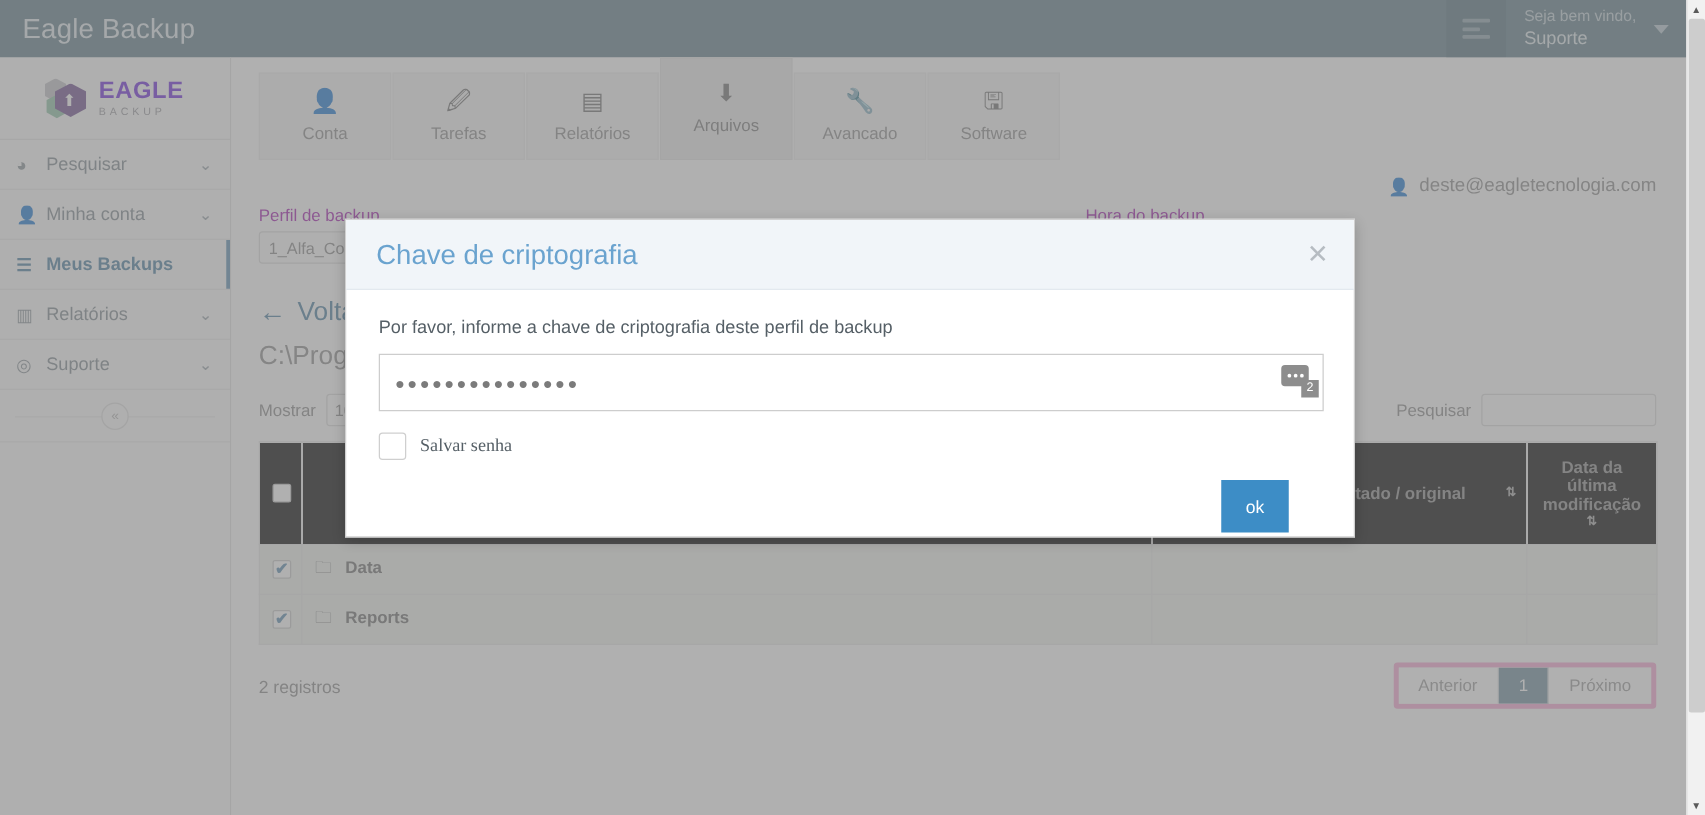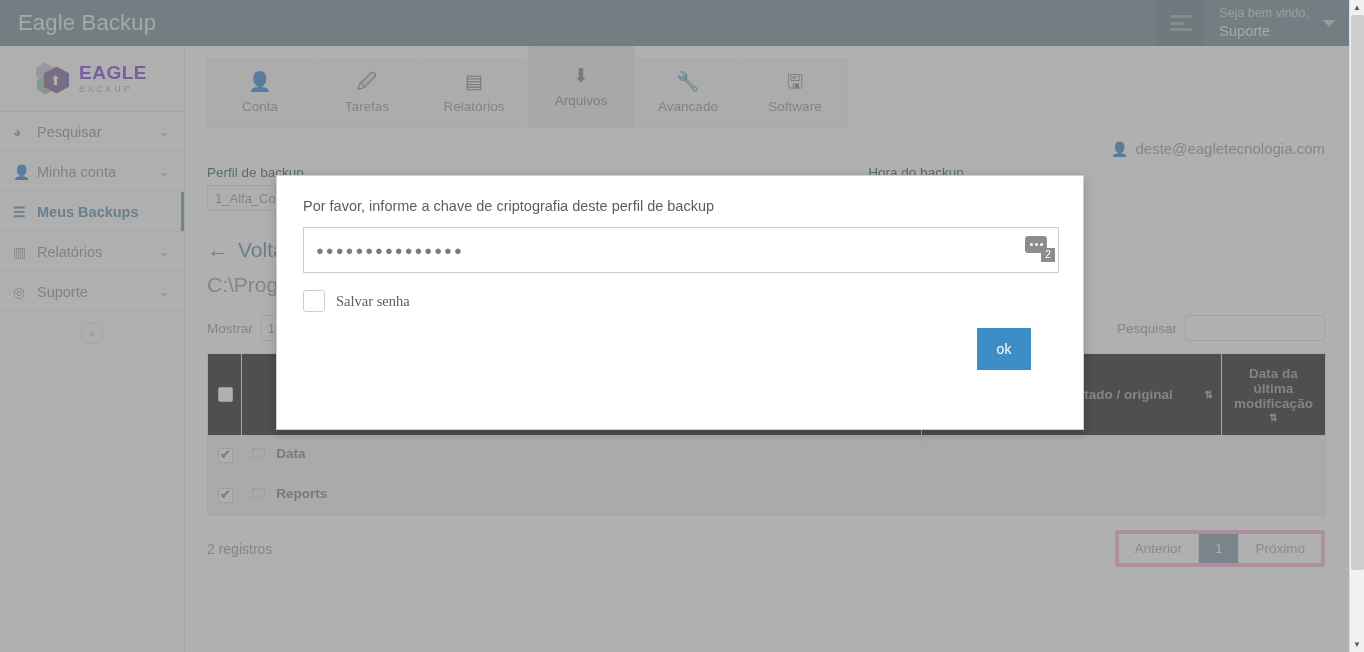--- a/index.html
+++ b/index.html
@@ -195,21 +195,21 @@
   }
   .email-row .person-ico { margin-right: 7px; font-size: 14px; color: #7b7b7b; }
 
   .form-row {
     display: flex; align-items: flex-end;
     padding: 8px 24px 0 22px;
     gap: 12px;
   }
   .field { display: flex; flex-direction: column; }
   .field-label {
-    color: #14532d; font-size: 13.5px; margin-bottom: 5px;
+    color: #a21caf; font-size: 13.5px; margin-bottom: 5px;
   }
   .select-box {
     height: 26px;
     border: 1px solid #dcdcdc;
     background: #fdfdfd;
     border-radius: 3px;
     display: flex; align-items: center; justify-content: space-between;
     padding: 0 7px;
     color: #8b8b8b; font-size: 13px;
     cursor: pointer;
@@ -632,20 +632,24 @@
           <div>Próximo</div>
         </div>
       </div>
 
     </div>
   </div>
 
   <div id="dim"></div>
 
   <div class="modal">
+    <div class="modal-head">
+      <span class="modal-title">Chave de criptografia</span>
+      <span class="modal-close">✕</span>
+    </div>
     <div class="modal-body">
       <div class="modal-prompt">Por favor, informe a chave de criptografia deste perfil de backup</div>
       <div class="pw-wrap">
         <div class="pw-input">
           <span>●●●●●●●●●●●●●●●</span>
         </div>
         <div class="pw-badge">
           <i></i>
             <i></i>
             <i></i>

